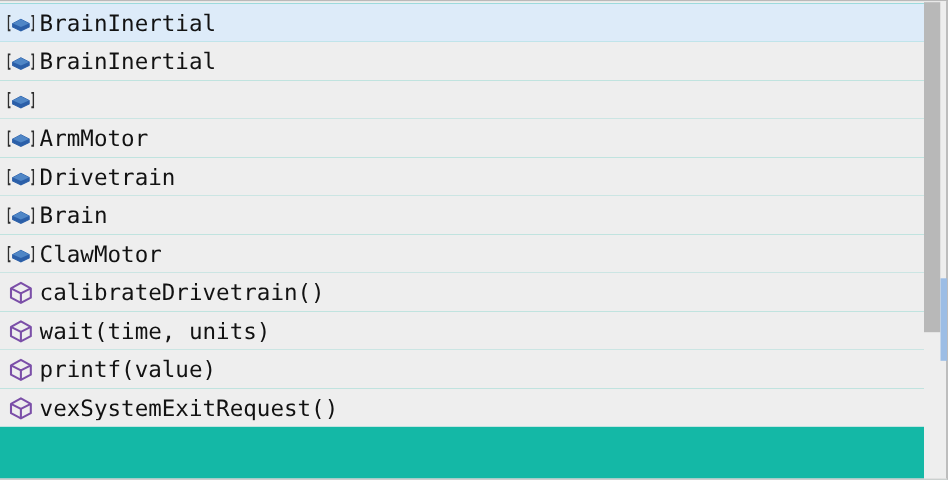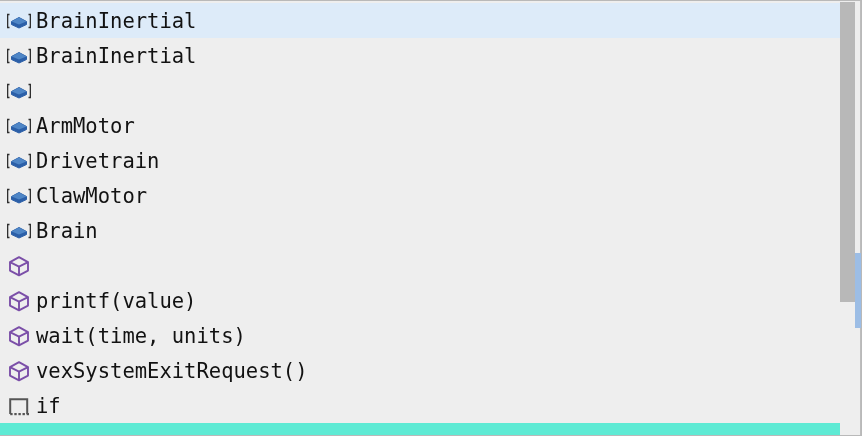--- a/index.html
+++ b/index.html
@@ -28,21 +28,21 @@
 
   
   #completion-list {
     position: absolute;
     left: 0;
     top: 2px;
     width: 840px;
     height: 432px;
     box-sizing: border-box;
     overflow: hidden;
-    background: #5eead4;
+    background: #14b8a6;
   }
 
   .completion-row {
     position: relative;
     height: 35px;
     display: flex;
     align-items: center;
     padding-left: 7px;
     box-sizing: border-box;
     background: #eeeeee;
@@ -171,84 +171,72 @@
       </div>
       <div class="completion-row">
         <span class="row-icon">
           <svg width="24" height="22" viewBox="0 0 24 22">
             <path d="M2.5,4.5 L0.5,4.5 L0.5,17.5 L2.5,17.5" fill="none" stroke="#2e2e2e" stroke-width="1.6"></path>
             <path d="M21.5,4.5 L23.5,4.5 L23.5,17.5 L21.5,17.5" fill="none" stroke="#2e2e2e" stroke-width="1.6"></path>
             <path d="M4.5,11.5 L12,7.5 L19.5,11.5 L19.5,14.5 L12,18 L4.5,14.5 Z" fill="#2b5fa8" stroke="#2b5fa8" stroke-width="1"></path>
             <path d="M4.6,11.4 L12,7.6 L19.4,11.4 L12,14.6 Z" fill="#4f86c6" stroke="none"></path>
           </svg>
         </span>
+        <span class="row-label">Brain</span>
+      </div>
+      <div class="completion-row">
+        <span class="row-icon">
+          <svg width="24" height="22" viewBox="0 0 24 22">
+            <path d="M2.5,4.5 L0.5,4.5 L0.5,17.5 L2.5,17.5" fill="none" stroke="#2e2e2e" stroke-width="1.6"></path>
+            <path d="M21.5,4.5 L23.5,4.5 L23.5,17.5 L21.5,17.5" fill="none" stroke="#2e2e2e" stroke-width="1.6"></path>
+            <path d="M4.5,11.5 L12,7.5 L19.5,11.5 L19.5,14.5 L12,18 L4.5,14.5 Z" fill="#2b5fa8" stroke="#2b5fa8" stroke-width="1"></path>
+            <path d="M4.6,11.4 L12,7.6 L19.4,11.4 L12,14.6 Z" fill="#4f86c6" stroke="none"></path>
+          </svg>
+        </span>
         <span class="row-label">ClawMotor</span>
       </div>
       <div class="completion-row">
         <span class="row-icon">
           <svg width="24" height="22" viewBox="0 0 24 22">
-            <path d="M2.5,4.5 L0.5,4.5 L0.5,17.5 L2.5,17.5" fill="none" stroke="#2e2e2e" stroke-width="1.6"></path>
-            <path d="M21.5,4.5 L23.5,4.5 L23.5,17.5 L21.5,17.5" fill="none" stroke="#2e2e2e" stroke-width="1.6"></path>
-            <path d="M4.5,11.5 L12,7.5 L19.5,11.5 L19.5,14.5 L12,18 L4.5,14.5 Z" fill="#2b5fa8" stroke="#2b5fa8" stroke-width="1"></path>
-            <path d="M4.6,11.4 L12,7.6 L19.4,11.4 L12,14.6 Z" fill="#4f86c6" stroke="none"></path>
-          </svg>
-        </span>
-        <span class="row-label">Brain</span>
-      </div>
-      <div class="completion-row">
-        <span class="row-icon">
-          <svg width="24" height="22" viewBox="0 0 24 22">
-            <path d="M12,2.2 L21,7.1 L21,15.6 L12,20.4 L3,15.6 L3,7.1 Z" fill="none" stroke="#7b4fa8" stroke-width="1.9" stroke-linejoin="round"></path>
-            <path d="M3,7.1 L12,11.7 L21,7.1" fill="none" stroke="#7b4fa8" stroke-width="1.9" stroke-linejoin="round"></path>
-            <path d="M12,11.7 L12,20.4" fill="none" stroke="#7b4fa8" stroke-width="1.9"></path>
-          </svg>
-        </span>
+            <path d="M12,2.2 L21,7.1 L21,15.6 L12,20.4 L3,15.6 L3,7.1 Z" fill="none" stroke="#7b4fa8" stroke-width="1.9" stroke-linejoin="round"></path>
+            <path d="M3,7.1 L12,11.7 L21,7.1" fill="none" stroke="#7b4fa8" stroke-width="1.9" stroke-linejoin="round"></path>
+            <path d="M12,11.7 L12,20.4" fill="none" stroke="#7b4fa8" stroke-width="1.9"></path>
+          </svg>
+        </span>
+        <span class="row-label">calibrateDrivetrain()</span>
+      </div>
+      <div class="completion-row">
+        <span class="row-icon">
+          <svg width="24" height="22" viewBox="0 0 24 22">
+            <path d="M12,2.2 L21,7.1 L21,15.6 L12,20.4 L3,15.6 L3,7.1 Z" fill="none" stroke="#7b4fa8" stroke-width="1.9" stroke-linejoin="round"></path>
+            <path d="M3,7.1 L12,11.7 L21,7.1" fill="none" stroke="#7b4fa8" stroke-width="1.9" stroke-linejoin="round"></path>
+            <path d="M12,11.7 L12,20.4" fill="none" stroke="#7b4fa8" stroke-width="1.9"></path>
+          </svg>
+        </span>
+        <span class="row-label">wait(time, units)</span>
       </div>
       <div class="completion-row">
         <span class="row-icon">
           <svg width="24" height="22" viewBox="0 0 24 22">
             <path d="M12,2.2 L21,7.1 L21,15.6 L12,20.4 L3,15.6 L3,7.1 Z" fill="none" stroke="#7b4fa8" stroke-width="1.9" stroke-linejoin="round"></path>
             <path d="M3,7.1 L12,11.7 L21,7.1" fill="none" stroke="#7b4fa8" stroke-width="1.9" stroke-linejoin="round"></path>
             <path d="M12,11.7 L12,20.4" fill="none" stroke="#7b4fa8" stroke-width="1.9"></path>
           </svg>
         </span>
         <span class="row-label">printf(value)</span>
       </div>
       <div class="completion-row">
         <span class="row-icon">
           <svg width="24" height="22" viewBox="0 0 24 22">
             <path d="M12,2.2 L21,7.1 L21,15.6 L12,20.4 L3,15.6 L3,7.1 Z" fill="none" stroke="#7b4fa8" stroke-width="1.9" stroke-linejoin="round"></path>
             <path d="M3,7.1 L12,11.7 L21,7.1" fill="none" stroke="#7b4fa8" stroke-width="1.9" stroke-linejoin="round"></path>
             <path d="M12,11.7 L12,20.4" fill="none" stroke="#7b4fa8" stroke-width="1.9"></path>
           </svg>
         </span>
-        <span class="row-label">wait(time, units)</span>
-      </div>
-      <div class="completion-row">
-        <span class="row-icon">
-          <svg width="24" height="22" viewBox="0 0 24 22">
-            <path d="M12,2.2 L21,7.1 L21,15.6 L12,20.4 L3,15.6 L3,7.1 Z" fill="none" stroke="#7b4fa8" stroke-width="1.9" stroke-linejoin="round"></path>
-            <path d="M3,7.1 L12,11.7 L21,7.1" fill="none" stroke="#7b4fa8" stroke-width="1.9" stroke-linejoin="round"></path>
-            <path d="M12,11.7 L12,20.4" fill="none" stroke="#7b4fa8" stroke-width="1.9"></path>
-          </svg>
-        </span>
         <span class="row-label">vexSystemExitRequest()</span>
-      </div>
-      <div class="completion-row">
-        <span class="row-icon">
-          <svg width="24" height="22" viewBox="0 0 24 22">
-            <path d="M3.2,19 L3.2,4.2 L20.2,4.2 L20.2,19" fill="none" stroke="#555555" stroke-width="2"></path>
-            <rect x="3.2" y="18" width="2.4" height="2.2" fill="#555555"></rect>
-            <rect x="7.3" y="18" width="2.4" height="2.2" fill="#555555"></rect>
-            <rect x="11.399999999999999" y="18" width="2.4" height="2.2" fill="#555555"></rect>
-            <rect x="15.5" y="18" width="2.4" height="2.2" fill="#555555"></rect>
-            <rect x="19.599999999999998" y="18" width="2.4" height="2.2" fill="#555555"></rect>
-          </svg>
-        </span>
-        <span class="row-label">if</span>
       </div>
     </div>
 
   <div id="scrollbar-track">
     <div id="scrollbar-thumb-holder"></div>
   </div>
   <div id="scrollbar-thumb" style="top: 1px; height: 300px;"></div>
 
   <div id="right-edge-strip"></div>
   <div id="right-edge-accent"></div>

